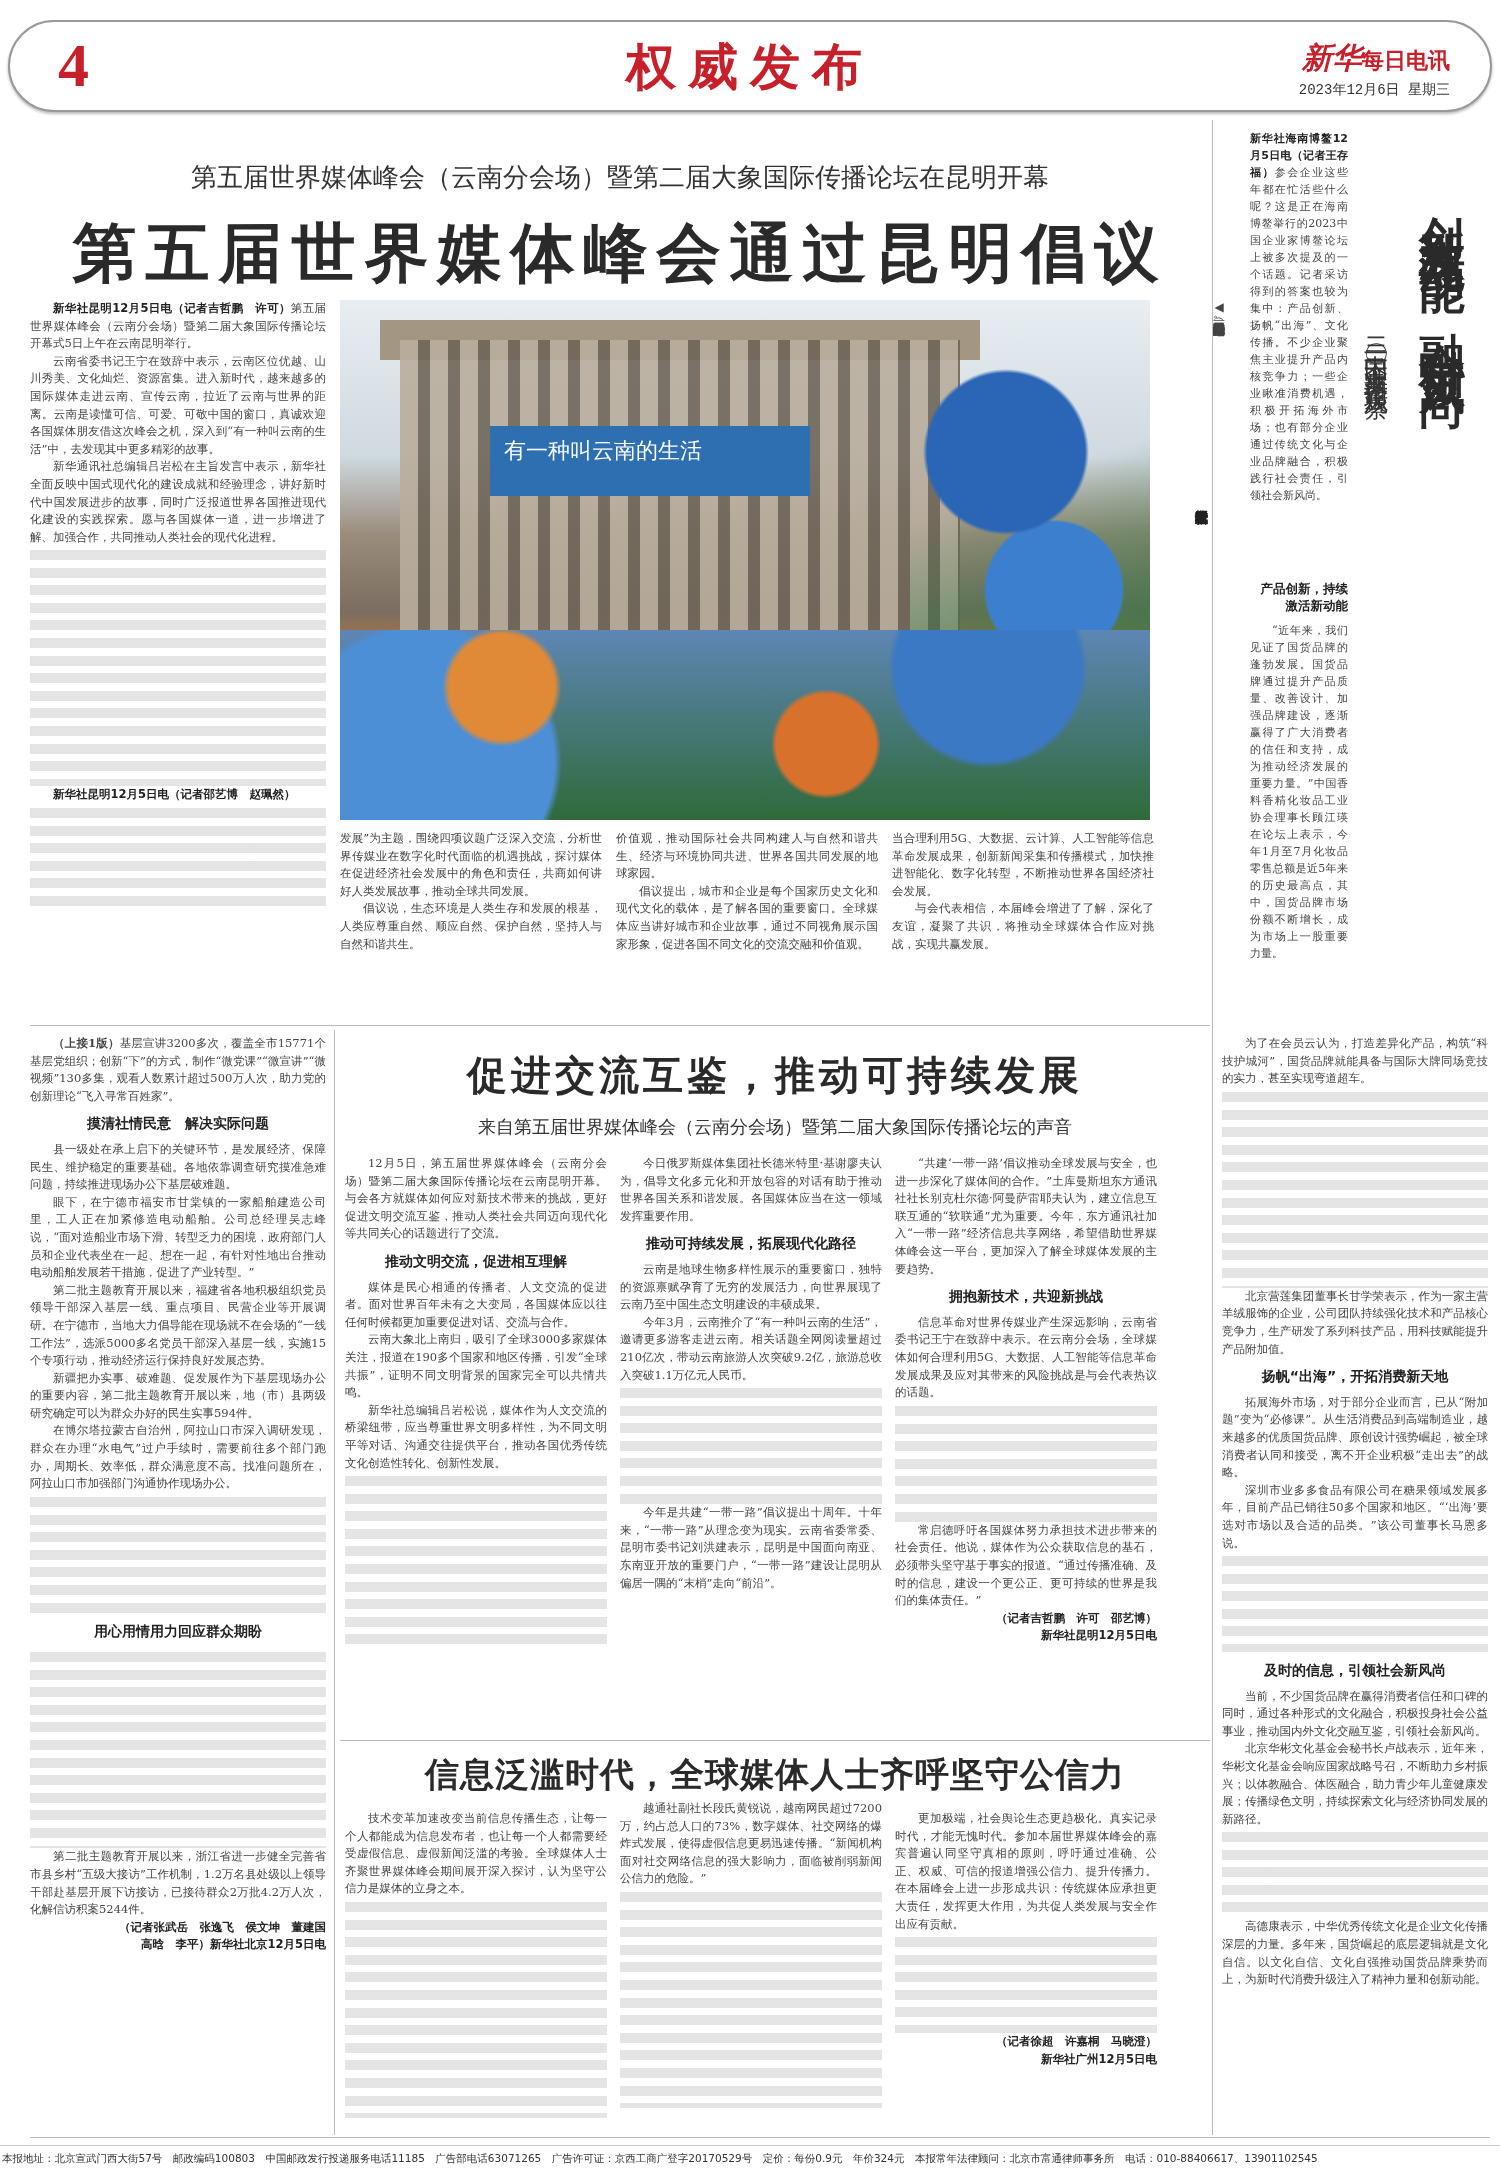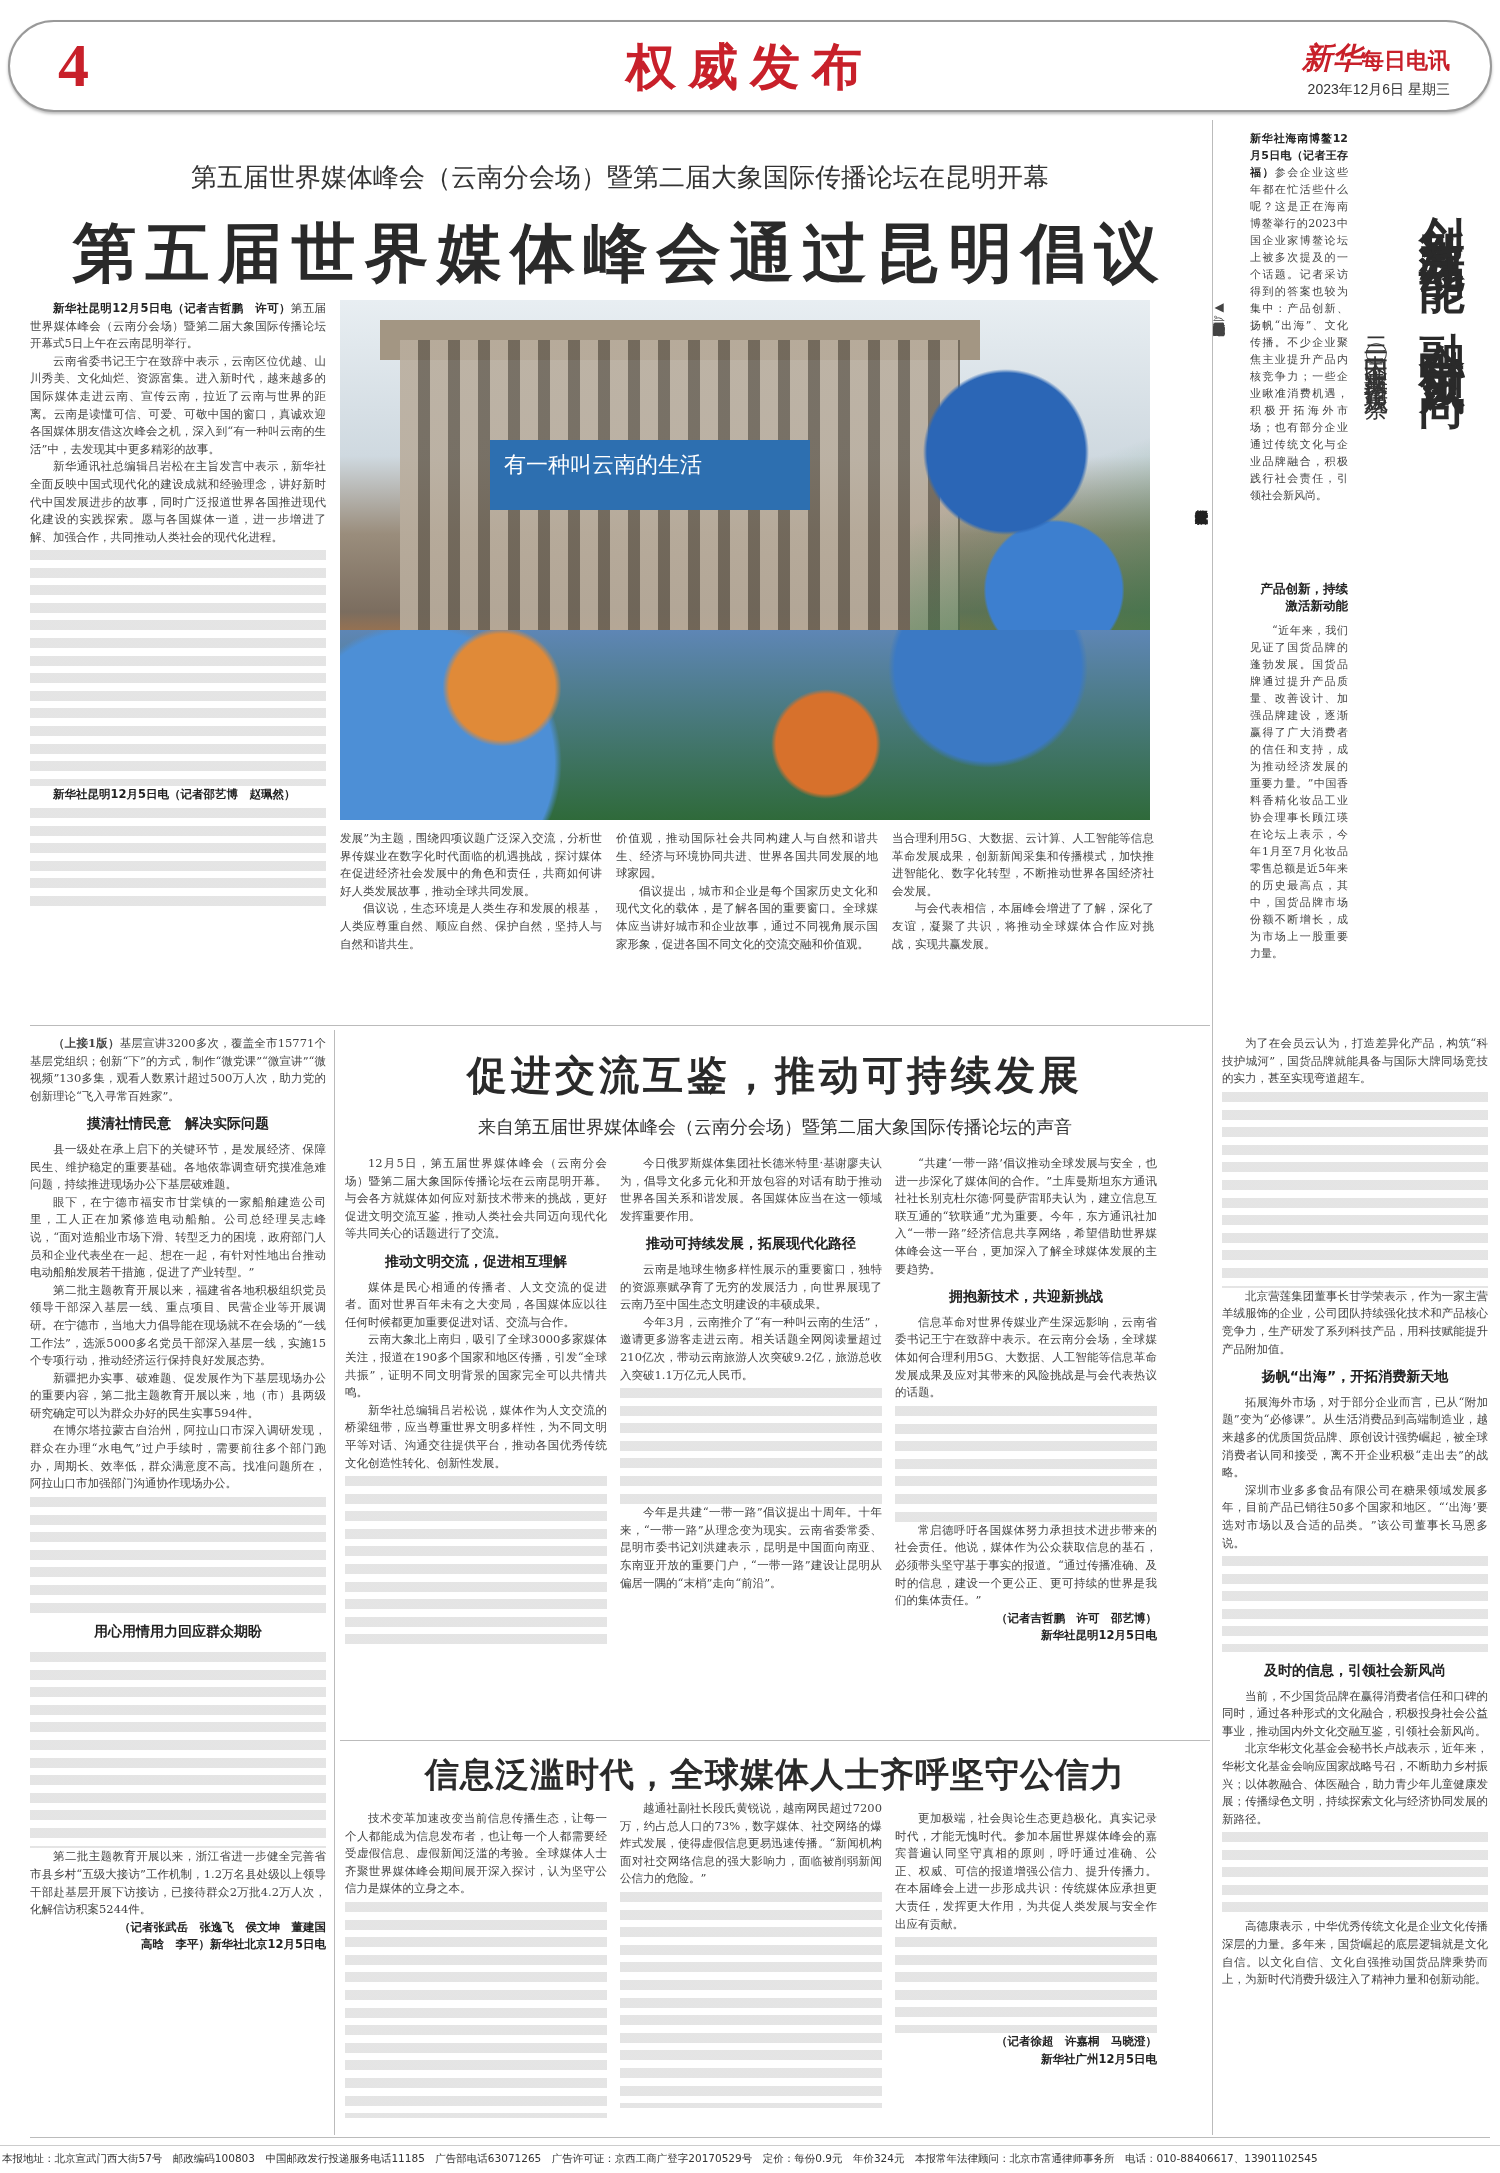--- a/index.html
+++ b/index.html
@@ -3,33 +3,33 @@
 <meta charset="utf-8">
 <style>
 *{box-sizing:border-box;margin:0;padding:0}
 body{width:1500px;height:2173px;background:#fff;font-family:"DejaVu Serif","Liberation Serif",serif;color:#333;position:relative;overflow:hidden}
 .masthead{position:absolute;left:8px;top:20px;width:1484px;height:92px;border:2px solid #999;border-radius:46px;background:#fff;box-shadow:0 2px 3px #bbb}
 .pagenum{position:absolute;left:48px;top:8px;font-family:"Liberation Serif",serif;font-weight:bold;font-size:62px;color:#c8202a}
 .section-title{position:absolute;left:0;width:100%;top:12px;text-align:center;font-weight:bold;font-size:50px;letter-spacing:12px;color:#c8202a;font-family:"DejaVu Sans",sans-serif}
 .brand{position:absolute;right:40px;top:16px;text-align:right}
 .brand .logo{font-size:30px;color:#c8202a;font-weight:bold;font-style:italic;font-family:"DejaVu Serif",serif}
 .brand .logo small{font-size:22px;font-style:normal}
-.brand .date{font-size:14px;color:#333;font-family:Liberation Sans, sans-serif;margin-top:2px}
+.brand .date{font-size:14px;color:#333;font-family:Liberation Mono, monospace;margin-top:2px}
 .kicker{position:absolute;left:60px;width:1120px;top:160px;text-align:center;font-size:26px;color:#333;font-family:"DejaVu Sans",sans-serif}
 .headline{position:absolute;left:60px;width:1120px;top:210px;text-align:center;font-size:64px;font-weight:bold;letter-spacing:9px;color:#2a2a2a}
 .col{position:absolute;font-size:11.5px;line-height:17.6px;text-align:justify;color:#444;overflow:hidden}
 .col p{text-indent:2em}
 .col p.lead b{font-family:"DejaVu Sans",sans-serif;color:#222}
 .col h4{text-align:center;font-family:"DejaVu Sans",sans-serif;font-size:14px;margin:10px 0 8px;color:#222}
 .col .sign{text-align:right;font-family:"DejaVu Sans",sans-serif;color:#222;font-weight:bold}
 .filler{height:100%;background:repeating-linear-gradient(#fff 0 4px,#cfcfcf 4px 14px,#fff 14px 17.6px);opacity:.55}
 .photo{position:absolute;left:340px;top:300px;width:810px;height:520px;overflow:hidden;background:linear-gradient(180deg,#e8eef2 0%,#cfd9e0 30%,#9a8d7c 45%,#7b6d5f 60%,#c67a3a 70%,#3c6ea8 80%,#2e5d35 100%)}
 .photo .building{position:absolute;left:60px;top:40px;width:560px;height:300px;background:repeating-linear-gradient(90deg,#b9ad9d 0 18px,#6e6558 18px 30px);opacity:.9}
 .photo .roof{position:absolute;left:40px;top:20px;width:600px;height:40px;background:#a39683}
-.photo .banner{position:absolute;left:150px;top:140px;width:320px;height:70px;background:#2d6fb0;color:#fff;font-size:22px;font-family:Liberation Sans, sans-serif;padding:10px 14px}
+.photo .banner{position:absolute;left:150px;top:126px;width:320px;height:70px;background:#2d6fb0;color:#fff;font-size:22px;font-family:Liberation Sans, sans-serif;padding:10px 14px}
 .photo .flowers{position:absolute;left:0;top:330px;width:100%;height:190px;background:radial-gradient(circle at 20% 30%,#e08a38 0 8%,transparent 9%),radial-gradient(circle at 80% 20%,#3b79c4 0 14%,transparent 15%),radial-gradient(circle at 10% 70%,#4d8fd6 0 18%,transparent 19%),radial-gradient(circle at 60% 60%,#d7712c 0 10%,transparent 11%),linear-gradient(180deg,#5e86b5,#2f6a3a)}
 .photo .plants{position:absolute;right:0;top:60px;width:240px;height:460px;background:radial-gradient(circle at 40% 20%,#2b66b6 0 20%,transparent 21%),radial-gradient(circle at 60% 50%,#3d7fcf 0 25%,transparent 26%),linear-gradient(160deg,transparent 30%,#2f7a45 80%)}
 .caption{position:absolute;left:1168px;top:300px;width:60px;height:520px;writing-mode:vertical-rl;font-size:12px;line-height:18px;color:#444}
 .caption .credit{font-family:"DejaVu Sans",sans-serif;font-weight:bold;font-size:13px;margin-top:200px;color:#222}
 .vtitle{position:absolute;left:1412px;top:180px;writing-mode:vertical-rl;font-size:46px;font-weight:bold;letter-spacing:10px;color:#2a2a2a}
 .vsub{position:absolute;left:1360px;top:320px;writing-mode:vertical-rl;font-size:24px;letter-spacing:4px;color:#333;font-family:"DejaVu Sans",sans-serif}
 .rule{position:absolute;background:#bbb}
 .h2{position:absolute;text-align:center;font-weight:bold;color:#2a2a2a}
 .sub2{position:absolute;text-align:center;font-size:18px;font-family:"DejaVu Sans",sans-serif;color:#333}
 .footer{position:absolute;left:0;top:2145px;width:1500px;height:28px;border-top:1px solid #ccc;font-size:10.5px;font-family:"DejaVu Sans",sans-serif;color:#333;padding:6px 2px;white-space:nowrap;overflow:hidden}

